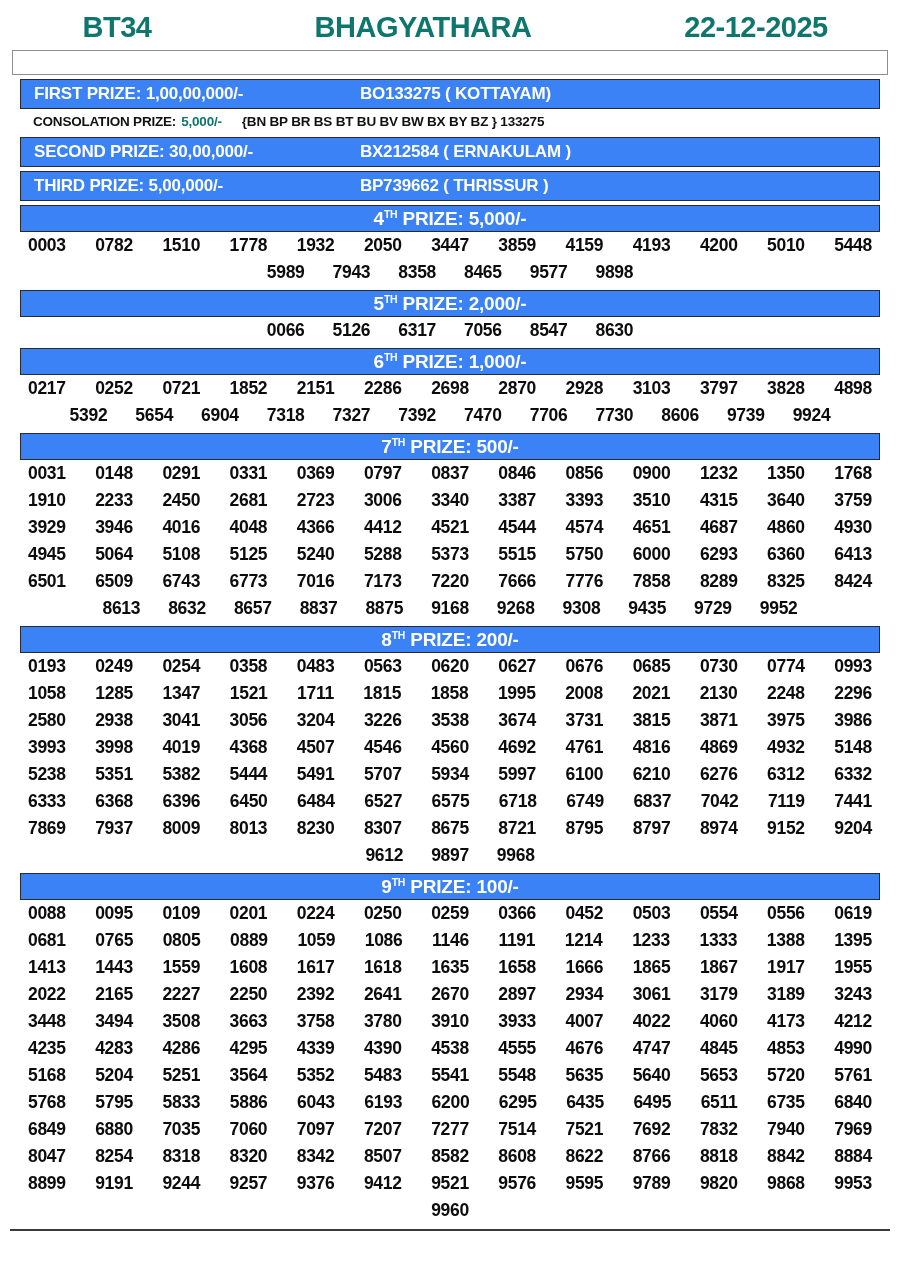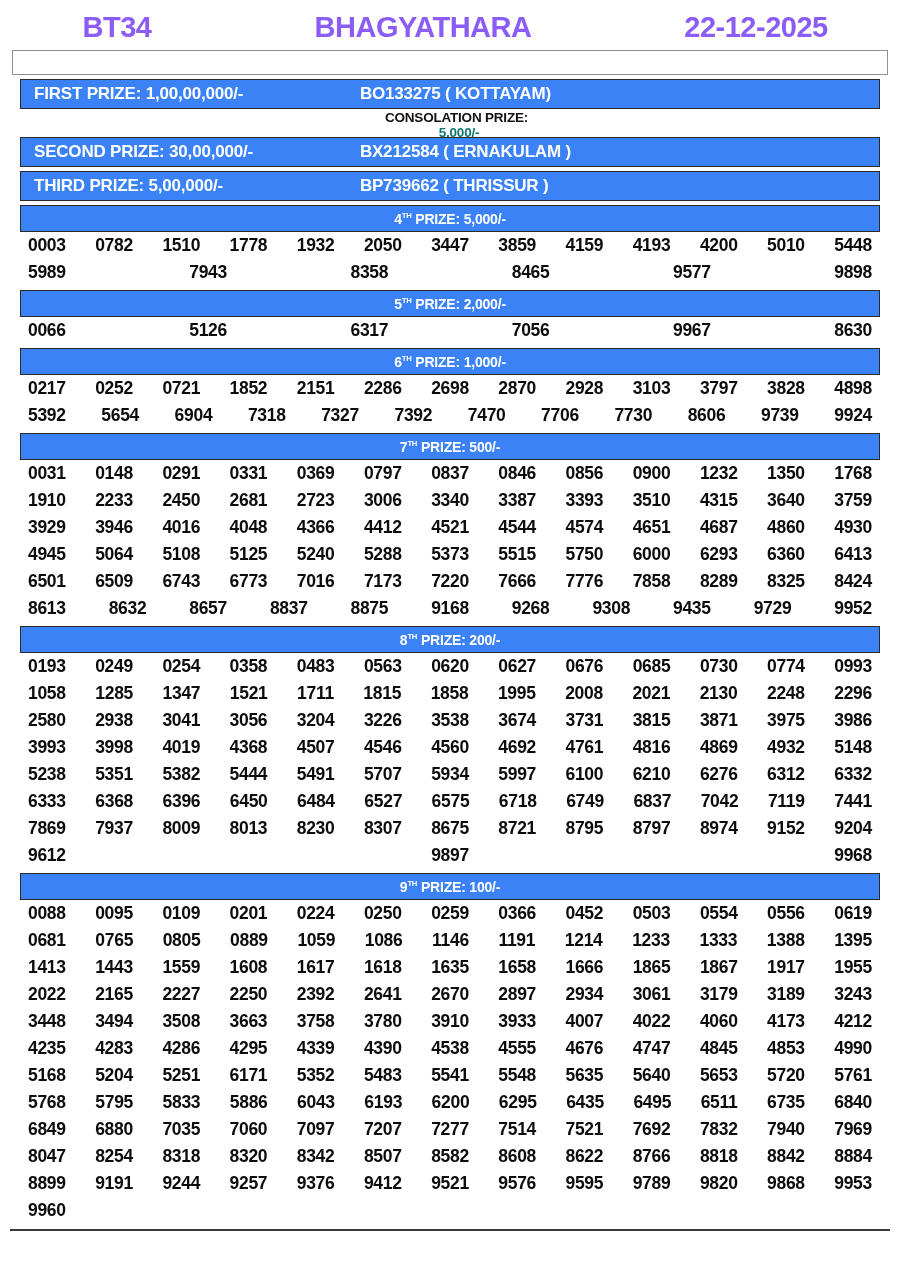--- a/index.html
+++ b/index.html
@@ -6,47 +6,47 @@
   html,body { background:#fff; }
   .page {
     width:900px; height:1273px; margin:0 auto; background:#ffffff;
     font-family:"Liberation Sans", sans-serif; font-weight:bold; color:#111;
     overflow:hidden;
   }
   .title-row {
     height:46px; padding-top:8px;
     display:grid; grid-template-columns:26% 1fr 32%;
     align-items:center; text-align:center;
-    font-size:29px; letter-spacing:-0.5px; color:#8b5cf6;
+    font-size:29px; letter-spacing:-0.5px; color:#0f766e;
   }
   .input-box {
     display:block; width:876px; margin:4px 12px 3px 12px; height:25px;
     border:1px solid #8f8f8f; background:#fff; outline:none;
     font-family:"Liberation Sans", sans-serif; font-size:14px; padding:0 6px;
   }
   .bar {
     position:relative; background:#3b82f6; color:#fff;
     margin:4px 20px 0 20px; height:30px;
     display:flex; align-items:center;
     font-size:17px; letter-spacing:-0.2px;
     border:1px solid #2a2a2a;
   }
   .bar .bar-label { padding-left:13px; white-space:nowrap; }
   .bar .bar-winner { position:absolute; left:39.5%; white-space:nowrap;text-align:right; }
-  .bar.center { justify-content:center; height:27px; font-size:14px; }
+  .bar.center { justify-content:center; height:27px; font-size:19px; }
   sup { font-size:0.55em; vertical-align:super; }
   .consolation {
     margin:1px 20px 0 20px; height:23px; padding-left:13px;
-    display:flex; align-items:center; font-size:13.5px; letter-spacing:-0.2px;flex-direction:column;
+    display:flex; align-items:center; font-size:13.5px; letter-spacing:-0.2px;
   }
   .consolation .amount { color:#0f766e; margin-left:5px; }
   .consolation .series { margin-left:20px; }
   .num-row {
     margin:0 20px; padding:0 8px; height:27px;
-    display:flex; align-items:center; justify-content:space-between; gap:28px;
+    display:flex; align-items:center; justify-content:center; gap:28px;
     font-size:17.5px; letter-spacing:-0.3px; color:#0c0c0c;
   }
   .num-row.full { justify-content:space-between; gap:16px; }
   .num { white-space:nowrap; }
   .bottom-rule {
     border:none; border-top:2px solid #3a3a3a; margin:5px 10px 0 10px;
   }
 </style>
 </head>
 <body>
@@ -113,21 +113,21 @@
       </section>
       <section>
         <div class="bar center">
           <span>5<sup>TH</sup> PRIZE: 2,000/-</span>
         </div>
         <div class="num-row">
           <span class="num">0066</span>
           <span class="num">5126</span>
           <span class="num">6317</span>
           <span class="num">7056</span>
-          <span class="num">9967</span>
+          <span class="num">8547</span>
           <span class="num">8630</span>
         </div>
       </section>
       <section>
         <div class="bar center">
           <span>6<sup>TH</sup> PRIZE: 1,000/-</span>
         </div>
         <div class="num-row full">
           <span class="num">0217</span>
           <span class="num">0252</span>
@@ -457,21 +457,21 @@
           <span class="num">4676</span>
           <span class="num">4747</span>
           <span class="num">4845</span>
           <span class="num">4853</span>
           <span class="num">4990</span>
         </div>
         <div class="num-row full">
           <span class="num">5168</span>
           <span class="num">5204</span>
           <span class="num">5251</span>
-          <span class="num">6171</span>
+          <span class="num">3564</span>
           <span class="num">5352</span>
           <span class="num">5483</span>
           <span class="num">5541</span>
           <span class="num">5548</span>
           <span class="num">5635</span>
           <span class="num">5640</span>
           <span class="num">5653</span>
           <span class="num">5720</span>
           <span class="num">5761</span>
         </div>

